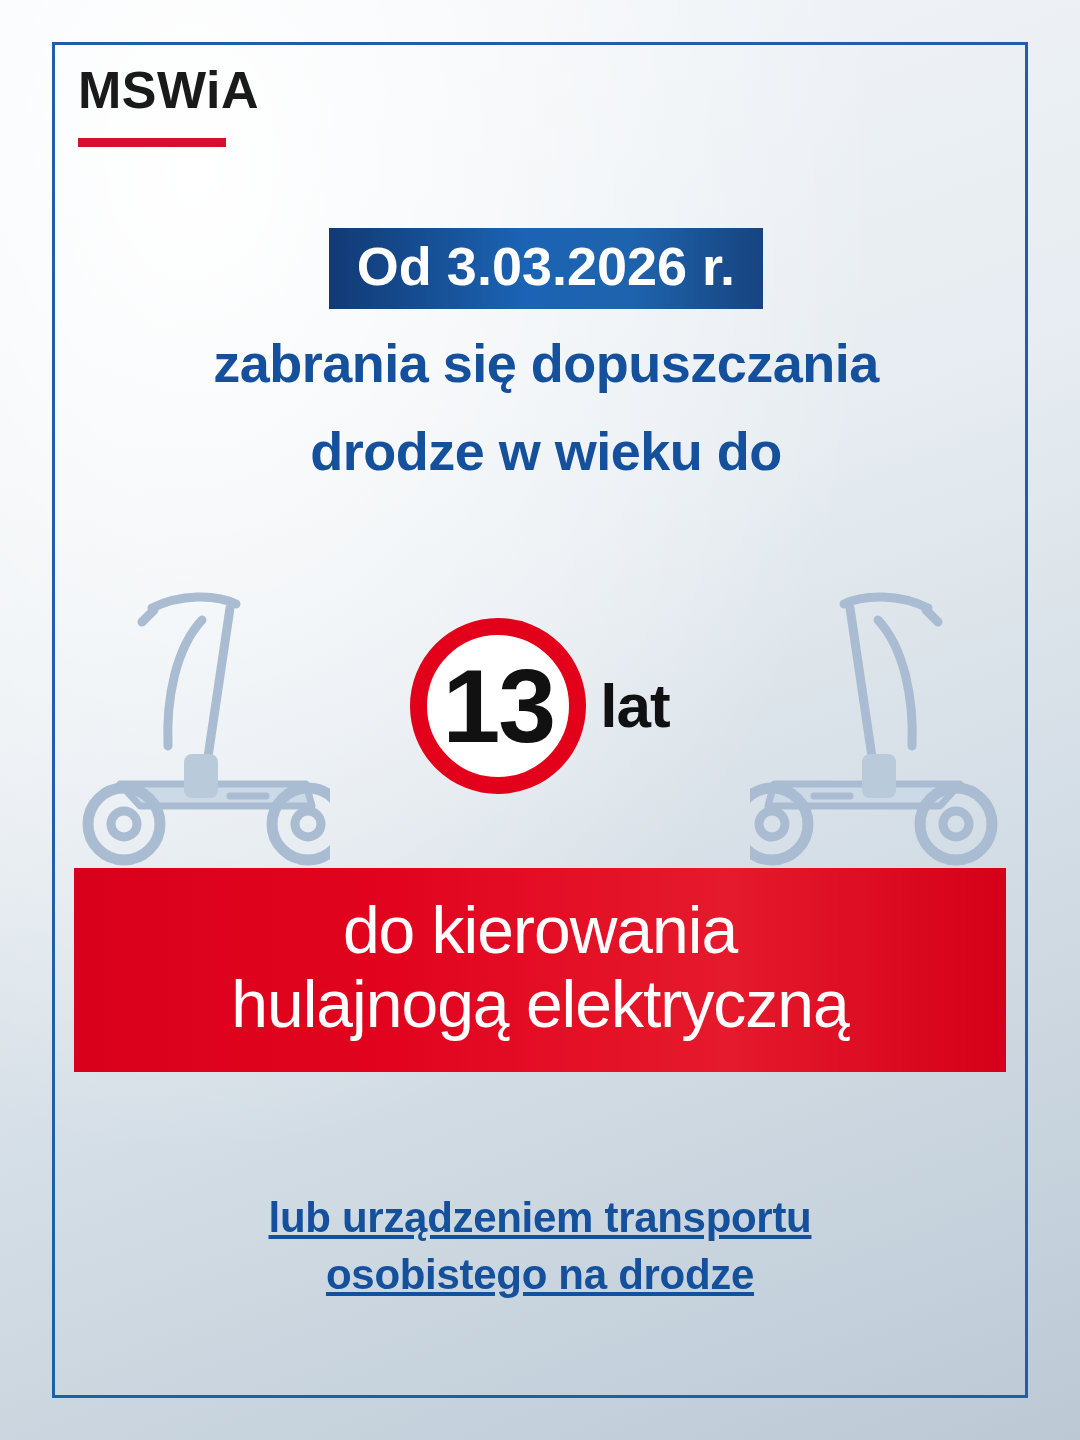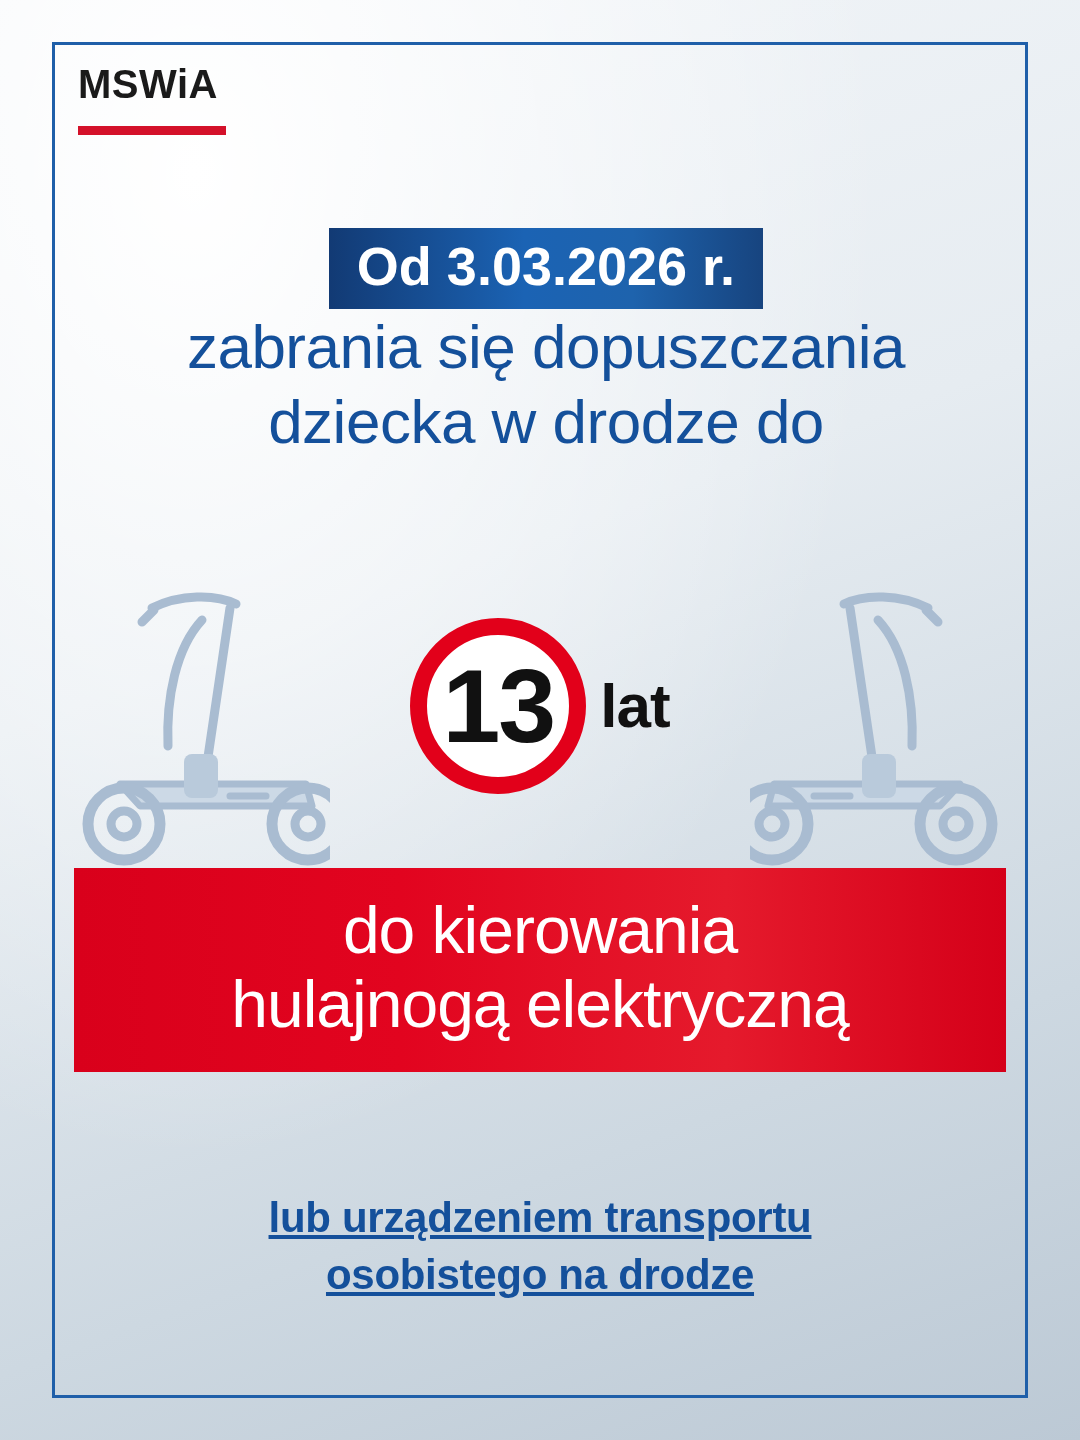--- a/index.html
+++ b/index.html
@@ -36,21 +36,21 @@
   }
 
   
   .logo {
     position: absolute;
     left: 78px;
     top: 64px;
     width: 230px;
   }
   .logo-text {
-    font-size: 40px;
+    font-size: 52px;
     font-weight: 700;
     letter-spacing: 0.5px;
     color: #1a1a1a;
     line-height: 1;
     font-family: "Liberation Sans", sans-serif;
   }
   .logo-bar {
     margin-top: 22px;
     width: 148px;
     height: 9px;
@@ -69,23 +69,24 @@
     display: inline-block;
     padding: 10px 28px 14px 28px;
     background: linear-gradient(90deg, #123a74 0%, #1b63b4 45%, #1e63ad 70%, #17447f 100%);
     color: #ffffff;
     font-size: 54px;
     font-weight: 700;
     line-height: 1.05;
     letter-spacing: 0px;
   }
   .head-line {
+    margin-top: 22px;
     color: #14509b;
-    font-size: 62px;
-    font-weight: 400;
+    font-size: 54px;
+    font-weight: 700;
     line-height: 1.22;
     letter-spacing: -0.5px;
   }
 
   
   .middle {
     position: absolute;
     left: 0;
     right: 0;
     top: 560px;
@@ -181,21 +182,21 @@
   <div class="frame"></div>
 
   <div class="logo">
     <div class="logo-text">MSWiA</div>
     <div class="logo-bar"></div>
   </div>
 
   <div class="headline-block">
     <div class="date-badge">Od 3.03.2026 r.</div>
     <div class="head-line">zabrania się dopuszczania</div>
-    <div class="head-line">dziecka w drodze do</div>
+    <div class="head-line">drodze w wieku do</div>
   </div>
 
   <div class="middle">
 
     <div class="scooter left">
       <svg viewBox="0 0 250 290" width="250" height="290" aria-hidden="true">
         <g fill="none" stroke="#a9bcd1" stroke-width="9" stroke-linecap="round" stroke-linejoin="round">
           <path d="M72 30 C 100 16, 136 16, 156 26"></path>
           <path d="M74 32 L 62 44"></path>
           <path d="M150 30 L 124 206"></path>

